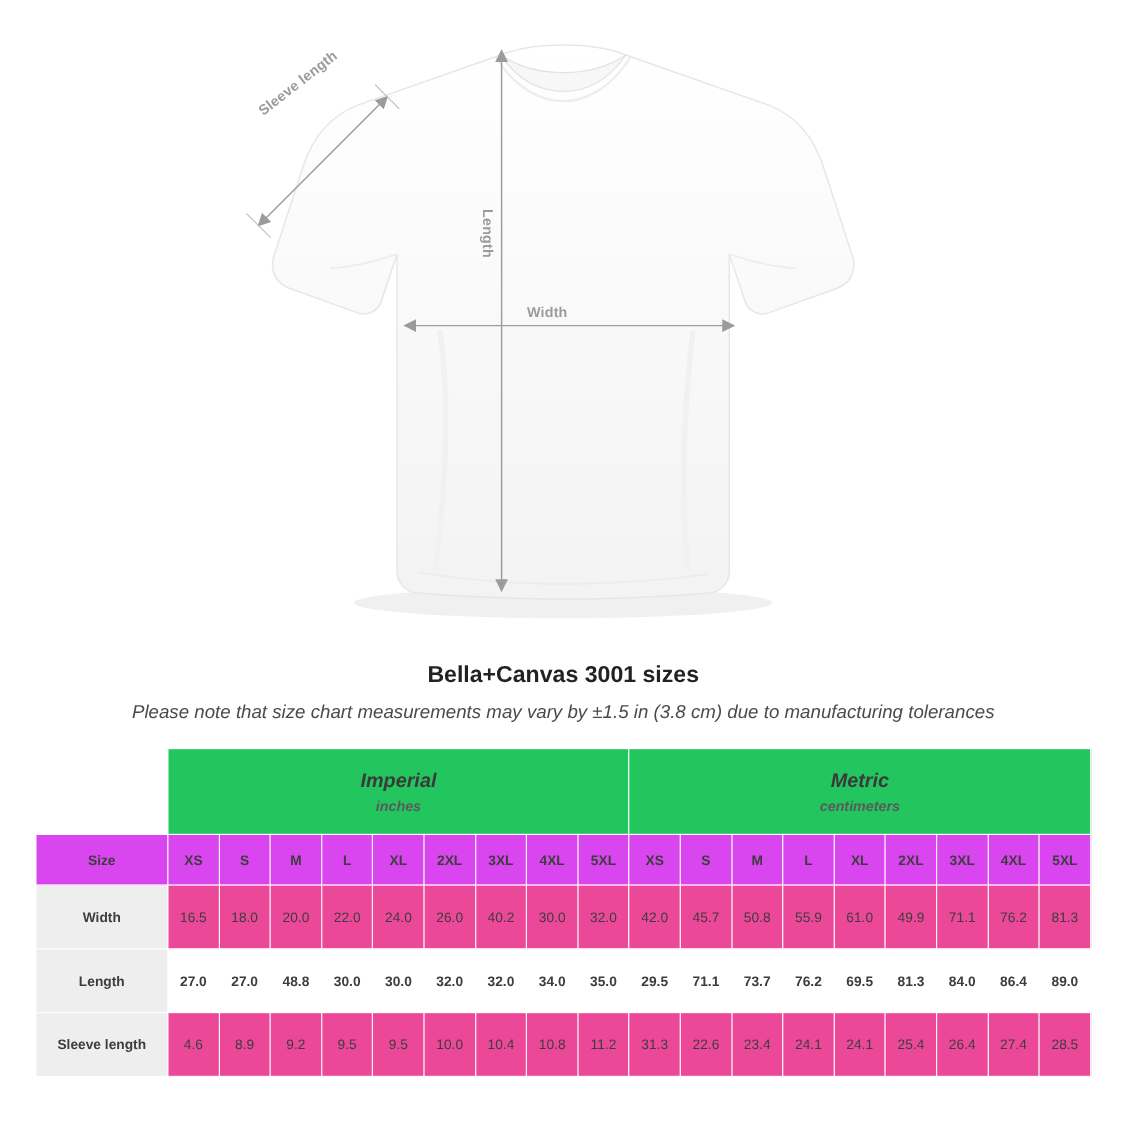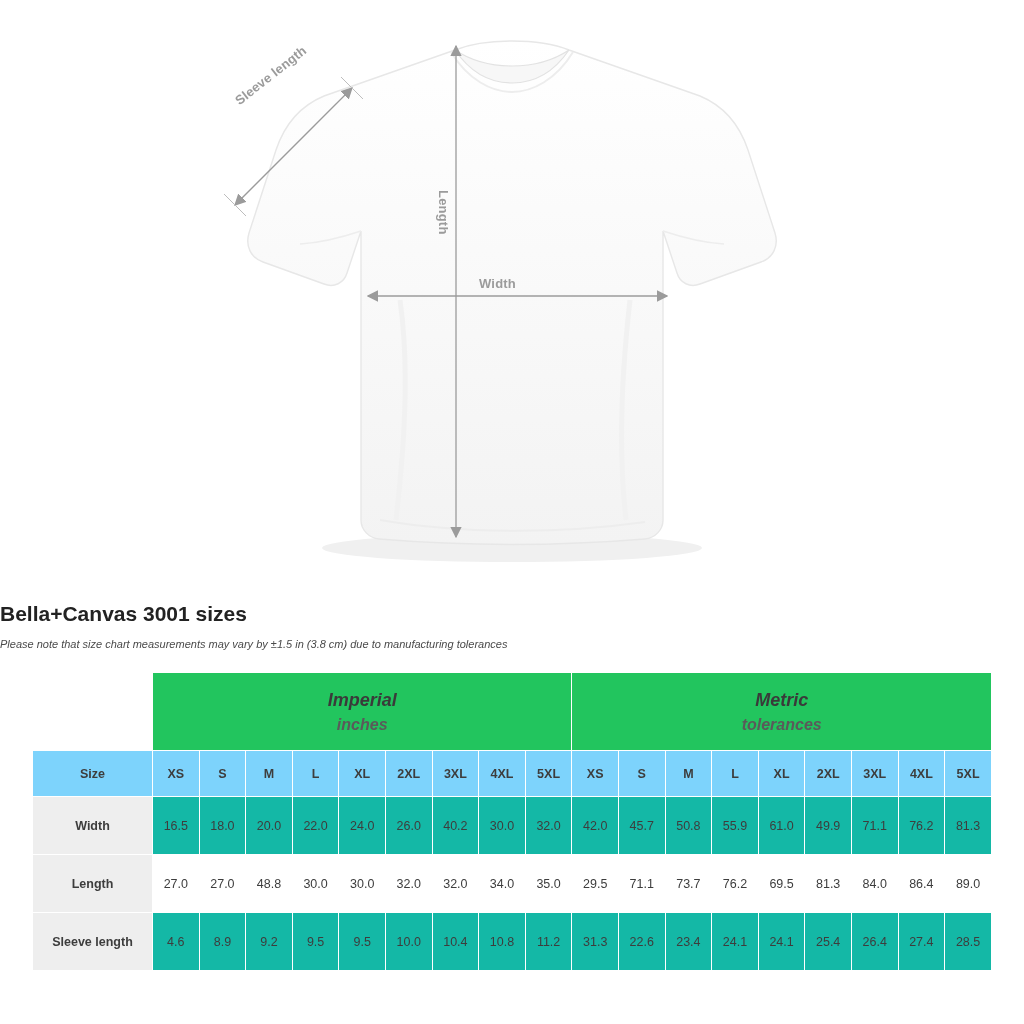--- a/index.html
+++ b/index.html
@@ -51,30 +51,31 @@
     transform: rotate(90deg);
     transform-origin: left top;
   }
   .dim-label.width {
     left: 479px;
     top: 276px;
   }
 
   
   .heading-block {
+    text-align: center;
     margin-top: 22px;
   }
   .chart-title {
     font-size: 21px;
     font-weight: bold;
     color: #222222;
     margin: 0;
   }
   .chart-note {
-    font-size: 11px;
+    font-size: 17px;
     font-style: italic;
     color: #4a4a4a;
     margin: 12px 0 0 0;
   }
 
   
   .table-wrap {
     margin: 22px 32px 0 32px;
   }
   table.size-table {
@@ -94,45 +95,45 @@
     vertical-align: middle;
   }
   .unit-head .unit-name {
     font-size: 18px;
     font-weight: bold;
     font-style: italic;
     color: #3a3a3a;
     display: block;
   }
   .unit-head .unit-sub {
-    font-size: 16px;
+    font-size: 13px;
     font-style: italic;
     color: #5a5a5a;
     display: block;
     margin-top: 5px;
   }
   .corner-cell { background: #ffffff; border-color: #ffffff; }
 
   .size-row th, .size-row td {
     height: 46px;
-    background: #7dd3fc;
+    background: #d946ef;
     font-weight: bold;
     font-size: 12.5px;
     color: #333333;
   }
   .row-label {
     background: #eeeeee;
     font-weight: bold;
     font-size: 12.5px;
     color: #333333;
     height: 58px;
   }
   tr.band-alt .row-label { background: #eeeeee; }
-  tr.band-alt td.val { background: #14b8a6; }
-  tr.band td.val { background: #ffffff; }
+  tr.band-alt td.val { background: #ec4899; }
+  tr.band td.val { background: #ffffff; font-weight: bold; }
   td.val { height: 58px; }
   .col-label { width: 120px; }
   .col-val { width: 46.6px; }
 </style>
 </head>
 <body>
 
 <div id="page">
 
   <div class="illustration">
@@ -234,21 +235,21 @@
       </colgroup>
       <thead>
         <tr>
           <th class="corner-cell"></th>
           <th class="unit-head" colspan="9">
             <span class="unit-name">Imperial</span>
             <span class="unit-sub">inches</span>
           </th>
           <th class="unit-head" colspan="9">
             <span class="unit-name">Metric</span>
-            <span class="unit-sub">tolerances</span>
+            <span class="unit-sub">centimeters</span>
           </th>
         </tr>
         <tr class="size-row">
           <th>Size</th>
           <td>XS</td>
           <td>S</td>
           <td>M</td>
           <td>L</td>
           <td>XL</td>
           <td>2XL</td>

